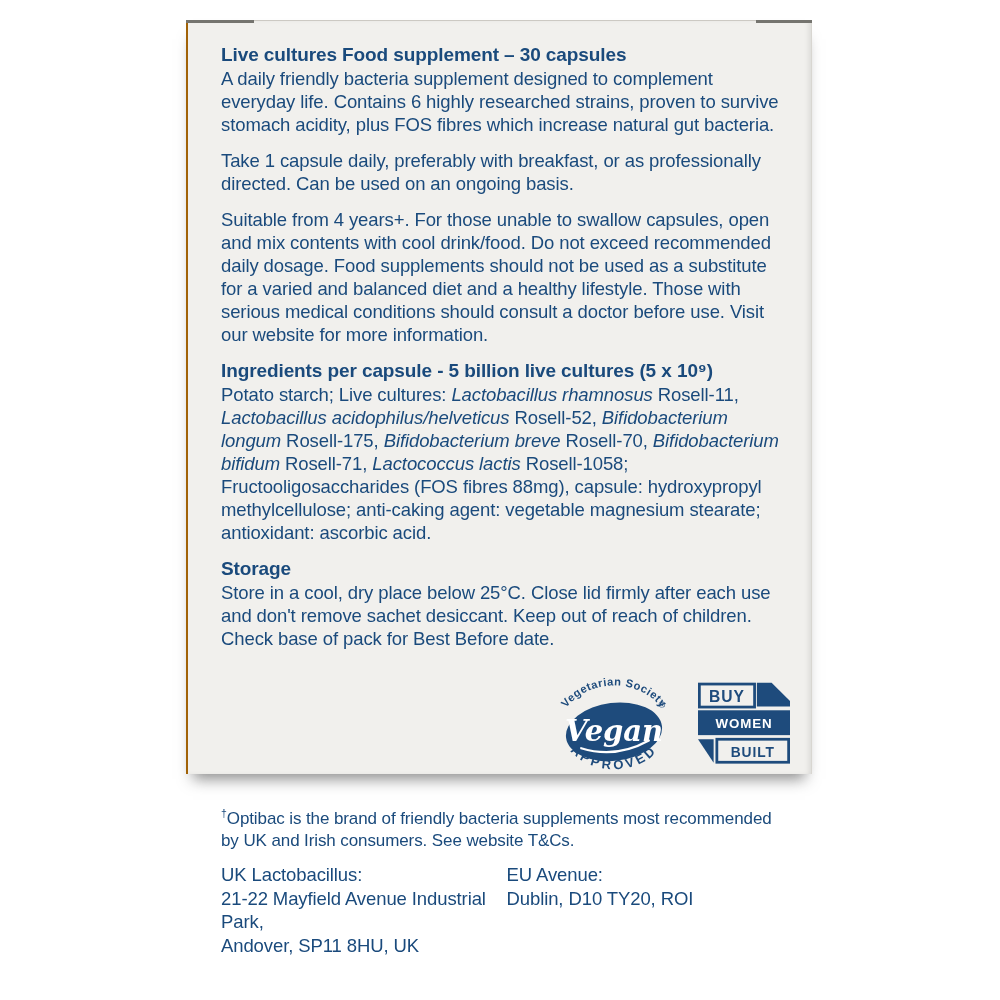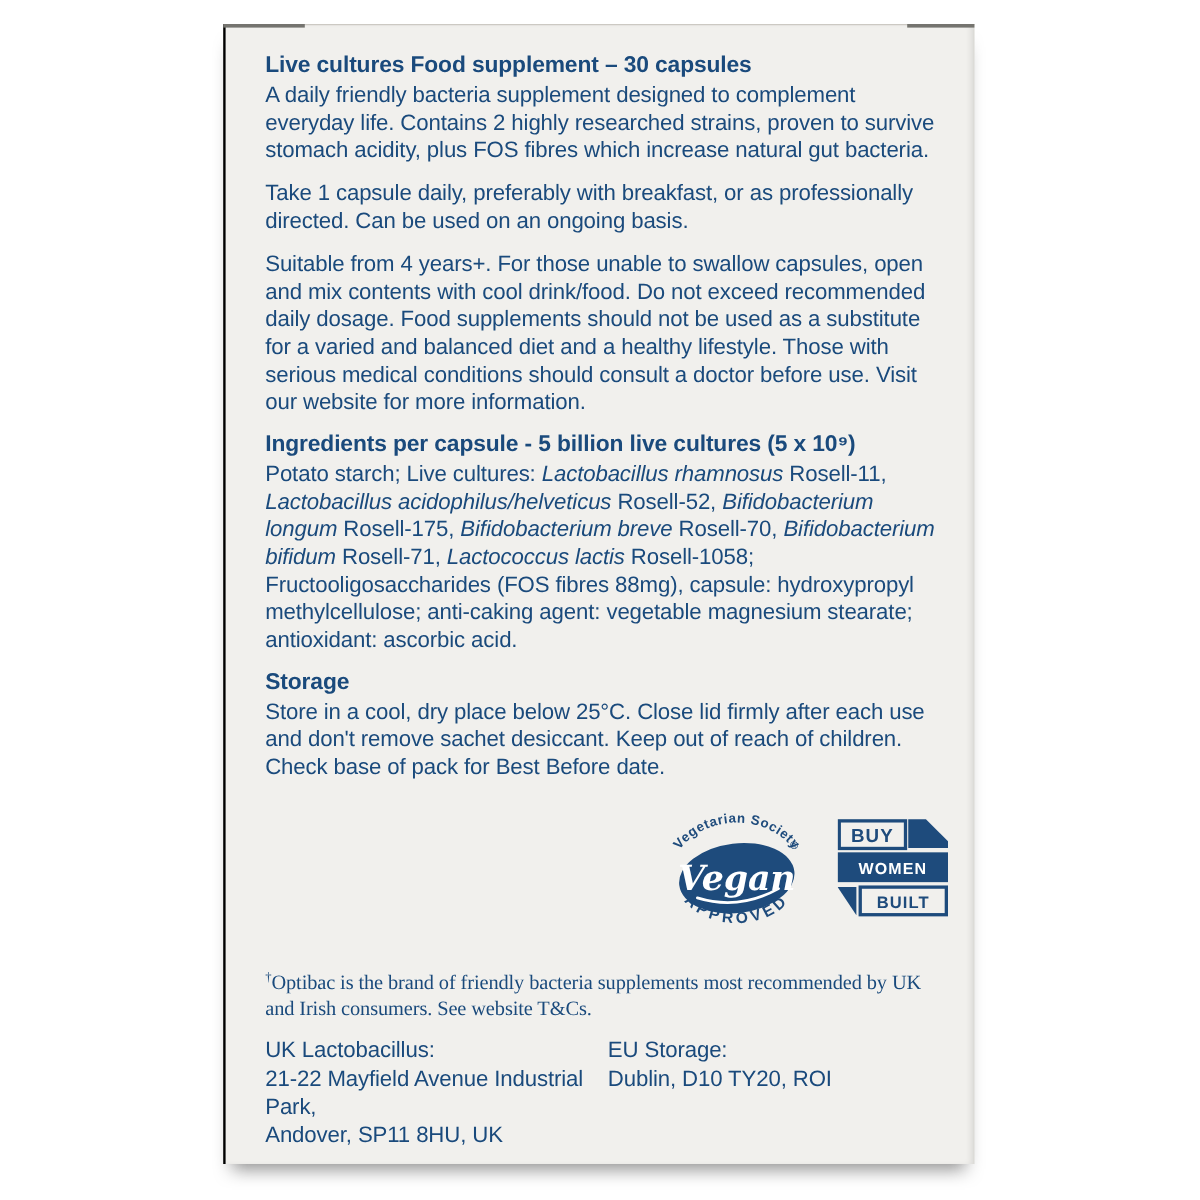--- a/index.html
+++ b/index.html
@@ -7,23 +7,23 @@
     --logo-blue:#1e4b7c;
     --box-face:#f1f0ed;
   }
   *{box-sizing:border-box;}
   html,body{margin:0;padding:0;}
   body{
     width:1000px;height:1000px;background:#ffffff;position:relative;
     font-family:"Liberation Sans",sans-serif;color:var(--brand-blue);
   }
   .box{
-    position:absolute;left:186px;top:20px;width:626px;height:950px;
+    position:absolute;left:186px;top:20px;width:626px;height:754px;
     background:var(--box-face);
-    border-left:2px solid #000000;
+    border-left:2px solid #a16207;
     border-top:1px solid #ccc9c3;
     border-right:1px solid #d8d6d1;
     box-shadow:0 12px 14px -7px rgba(45,45,45,.55), inset -4px 0 6px -3px rgba(0,0,0,.12);
   }
   .tick{position:absolute;height:3px;background:#75746f;}
   .tick-l{top:-1px;left:-2px;width:68px;}
   .tick-r{top:-1px;right:-1px;width:56px;}
   .content{
     position:absolute;left:33px;top:22px;width:571px;
     font-size:18.5px;line-height:23px;letter-spacing:-0.1px;
@@ -44,37 +44,37 @@
   .v-script{
     fill:#ffffff;font-family:"DejaVu Serif",serif;font-style:italic;font-weight:700;
     font-size:30px;
   }
   .v-swoosh{stroke:#ffffff;stroke-width:2.4;fill:none;stroke-linecap:round;}
   .v-reg{fill:var(--logo-blue);font-size:9.5px;font-weight:700;}
   .b-fill{fill:var(--logo-blue);}
   .b-boxline{fill:var(--box-face);stroke:var(--logo-blue);stroke-width:3;}
   .b-text{fill:var(--logo-blue);font-weight:700;letter-spacing:1px;}
   .b-text-w{fill:#ffffff;font-weight:700;letter-spacing:1px;}
-  .footnote{font-size:17px;line-height:21.5px;margin:0 0 12px 0;font-family:Liberation Serif, serif;}
+  .footnote{font-size:17px;line-height:21.5px;margin:0 0 12px 0;}
   .mfr h2{margin-bottom:1px;}
   .addr-row{display:flex;}
   .addr{width:332px;}
   .addr div{line-height:23.5px;}
 </style>
 </head>
 <body>
 
 <div class="box">
   <div class="tick tick-l"></div>
   <div class="tick tick-r"></div>
 
   <div class="content">
 
     <h1>Live cultures Food supplement – 30 capsules</h1>
-    <p>A daily friendly bacteria supplement designed to complement everyday life. Contains 2 highly researched strains, proven to survive stomach acidity, plus FOS fibres which increase natural gut bacteria.</p>
+    <p>A daily friendly bacteria supplement designed to complement everyday life. Contains 6 highly researched strains, proven to survive stomach acidity, plus FOS fibres which increase natural gut bacteria.</p>
 
     <p>Take 1 capsule daily, preferably with breakfast, or as professionally directed. Can be used on an ongoing basis.</p>
 
     <p>Suitable from 4 years+. For those unable to swallow capsules, open and mix contents with cool drink/food. Do not exceed recommended daily dosage. Food supplements should not be used as a substitute for a varied and balanced diet and a healthy lifestyle. Those with serious medical conditions should consult a doctor before use. Visit our website for more information.</p>
 
     <h2>Ingredients per capsule - 5 billion live cultures (5 x 10⁹)</h2>
     <p><span class="">Potato starch; Live cultures: </span><span class="it ">Lactobacillus rhamnosus</span><span class=""> Rosell-11, </span><span class="it ">Lactobacillus acidophilus/helveticus</span><span class=""> Rosell-52, </span><span class="it ">Bifidobacterium longum</span><span class=""> Rosell-175, </span><span class="it ">Bifidobacterium breve</span><span class=""> Rosell-70, </span><span class="it ">Bifidobacterium bifidum</span><span class=""> Rosell-71, </span><span class="it ">Lactococcus lactis</span><span class=""> Rosell-1058; Fructooligosaccharides (FOS fibres 88mg), capsule: hydroxypropyl methylcellulose; anti-caking agent: vegetable magnesium stearate; antioxidant: ascorbic acid.</span></p>
 
     <h2>Storage</h2>
     <p>Store in a cool, dry place below 25°C. Close lid firmly after each use and don't remove sachet desiccant. Keep out of reach of children. Check base of pack for Best Before date.</p>
@@ -110,20 +110,20 @@
     <p class="footnote"><span class="sup">†</span><span class="">Optibac is the brand of friendly bacteria supplements most recommended by UK and Irish consumers. See website T&amp;Cs.</span></p>
 
     <div class="mfr">
       <div class="addr-row">
         <div class="addr">
           <div>UK Lactobacillus:</div>
           <div>21-22 Mayfield Avenue Industrial Park,</div>
           <div>Andover, SP11 8HU, UK</div>
         </div>
         <div class="addr">
-          <div>EU Storage:</div>
+          <div>EU Avenue:</div>
           <div>Dublin, D10 TY20, ROI</div>
         </div>
       </div>
     </div>
 
   </div>
 </div>
 
 </body></html>

